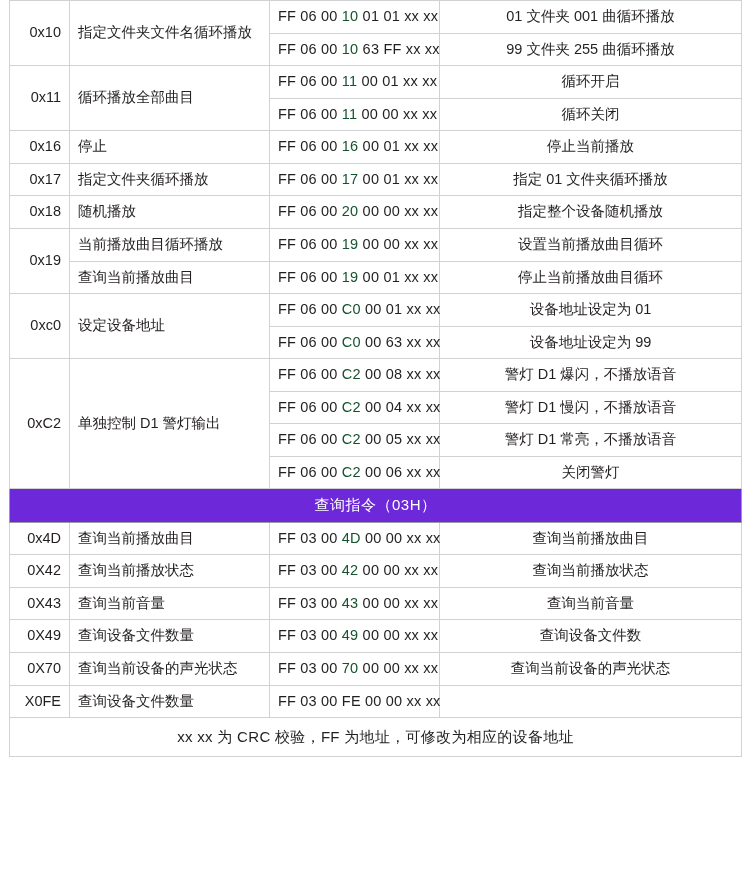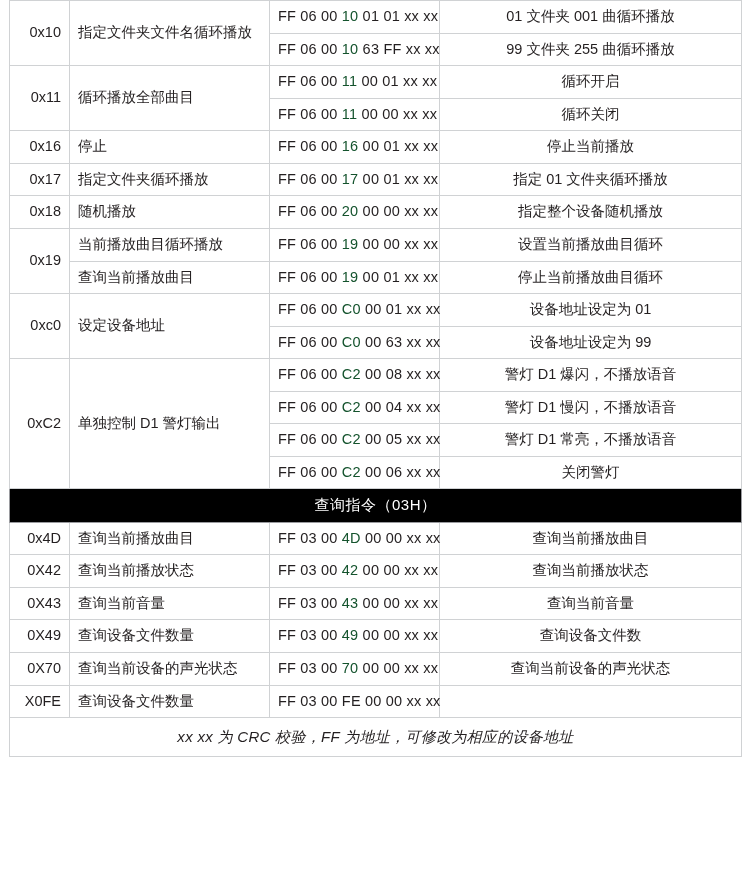--- a/index.html
+++ b/index.html
@@ -53,34 +53,33 @@
     white-space: nowrap;
     letter-spacing: 0.2px;
   }
   td.frame .hl {
     color: #14532d;
   }
   td.note {
     text-align: center;
   }
   tr.section td {
-    background: #000000;
+    background: #6d28d9;
     color: #ffffff;
     text-align: center;
     font-size: 15px;
     padding: 6px 8px;
     border: 1px solid #9a9b9f;
     letter-spacing: 0.5px;
   }
   tr.footer td {
     text-align: center;
     font-size: 15px;
     padding: 9px 8px;
     letter-spacing: 0.3px;
-    font-style: italic;
   }
 </style>
 </head>
 <body>
 
 <div class="sheet">
   <table class="cmd">
     <colgroup>
       <col class="c-code">
       <col class="c-desc">

